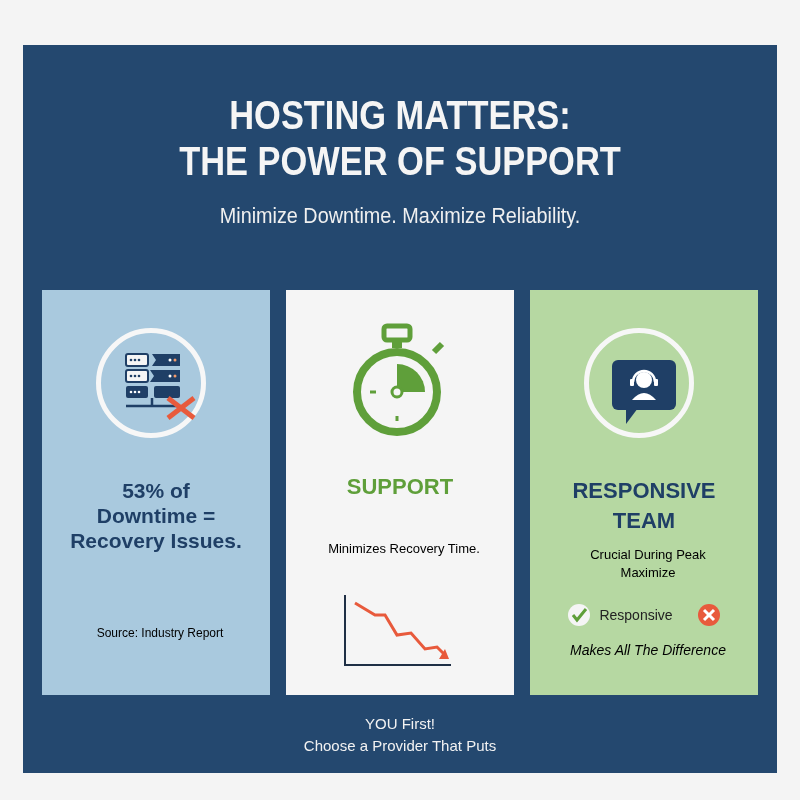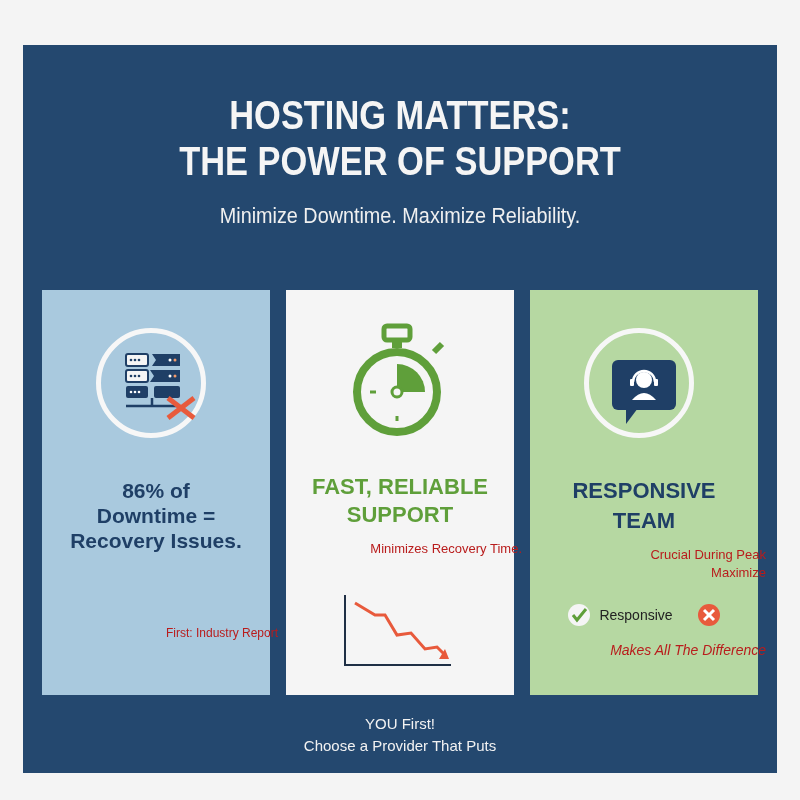--- a/index.html
+++ b/index.html
@@ -7,21 +7,21 @@
   .panel{position:absolute;left:23px;top:45px;width:754px;height:728px;background:#24486f;}
   .title{position:absolute;left:0;width:800px;text-align:center;color:#f5f5f5;font-weight:bold;font-size:40px;line-height:46px;letter-spacing:0px;top:92px;font-family:"Liberation Sans",sans-serif;transform:scaleX(0.86);}
   .subtitle{position:absolute;left:0;width:800px;top:203px;text-align:center;color:#f0f0f0;font-size:22px;transform:scaleX(0.9);}
   .card{position:absolute;top:290px;height:405px;width:228px;}
   .c1{left:42px;background:#a9c9de;}
   .c2{left:286px;background:#f5f5f5;}
   .c3{left:530px;background:#b6d8a2;}
   .ring{position:absolute;left:54px;top:38px;width:110px;height:110px;border:5px solid #f7f7f7;border-radius:50%;box-sizing:border-box;}
   .icon{position:absolute;}
   .card-title{position:absolute;left:0;width:228px;text-align:center;font-weight:bold;}
-  .card-text{position:absolute;left:0;width:236px;text-align:right;color:#b91c1c;font-size:13px;line-height:18px;}
+  .card-text{position:absolute;left:0;width:236px;text-align:center;color:#000000;font-size:13px;line-height:18px;}
   .footer{position:absolute;left:0;width:800px;top:713px;text-align:center;color:#f2f2f2;font-size:15px;line-height:22px;}
   .row{position:absolute;left:0;width:228px;top:310px;display:flex;justify-content:center;align-items:center;gap:8px;font-size:14px;color:#222;}
 </style>
 </head>
 <body>
 
 <div class="panel"></div>
 
 <div class="title">
   <div>HOSTING MATTERS:</div>
@@ -50,40 +50,39 @@
     <circle cx="48" cy="10" r="1.5" fill="#fff"></circle>
       <circle cx="53" cy="10" r="1.5" fill="#f39a6a"></circle>
     <circle cx="48" cy="26" r="1.5" fill="#fff"></circle>
       <circle cx="53" cy="26" r="1.5" fill="#f39a6a"></circle>
     <line x1="4" y1="56" x2="58" y2="56" stroke="#1f3f66" stroke-width="2.5"></line>
     <line x1="30" y1="48" x2="30" y2="56" stroke="#1f3f66" stroke-width="2.5"></line>
     <line x1="46" y1="48" x2="72" y2="68" stroke="#e85a3c" stroke-width="5"></line>
     <line x1="72" y1="48" x2="46" y2="68" stroke="#e85a3c" stroke-width="5"></line>
   </svg>
   <div class="card-title" style="top:188px;font-size:21px;line-height:25px;color:#1f3f66;">
-    <div>86% of</div>
+    <div>53% of</div>
     <div>Downtime =</div>
     <div>Recovery Issues.</div>
   </div>
-  <div class="card-text" style="top:334px;font-size:12px;">First: Industry Report</div>
+  <div class="card-text" style="top:334px;font-size:12px;">Source: Industry Report</div>
 </div>
 
 <div class="card c2">
   <svg class="icon" style="left:62px;top:30px" width="106" height="120" viewBox="0 0 106 120">
     <rect x="36" y="6" width="26" height="14" rx="3" fill="none" stroke="#5f9f3a" stroke-width="5"></rect>
     <rect x="44" y="18" width="10" height="10" fill="#5f9f3a"></rect>
     <line x1="86" y1="32" x2="94" y2="24" stroke="#5f9f3a" stroke-width="6"></line>
     <circle cx="49" cy="72" r="40" fill="none" stroke="#5f9f3a" stroke-width="8"></circle>
     <path d="M49 72 L49 44 A28 28 0 0 1 77 72 Z" fill="#5f9f3a"></path>
     <circle cx="49" cy="72" r="5" fill="#f5f5f5" stroke="#5f9f3a" stroke-width="3"></circle>
     <line x1="22" y1="72" x2="28" y2="72" stroke="#5f9f3a" stroke-width="3"></line>
     <line x1="49" y1="96" x2="49" y2="101" stroke="#5f9f3a" stroke-width="3"></line>
   </svg>
   <div class="card-title" style="top:183px;font-size:22px;line-height:28px;color:#5f9f3a;">
-    <div>FAST, RELIABLE</div>
     <div>SUPPORT</div>
   </div>
   <div class="card-text" style="top:250px;">
     <div>Minimizes Recovery Time.</div>
   </div>
   <svg class="icon" style="left:55px;top:303px" width="115" height="75" viewBox="0 0 115 75">
     <polyline points="4,2 4,72 110,72" fill="none" stroke="#1f2f45" stroke-width="2"></polyline>
     <polyline points="14,10 34,22 44,22 56,42 70,40 84,56 96,54 104,62" fill="none" stroke="#e85a3c" stroke-width="3"></polyline>
     <polygon points="98,66 108,66 104,56" fill="#e85a3c"></polygon>
   </svg>

